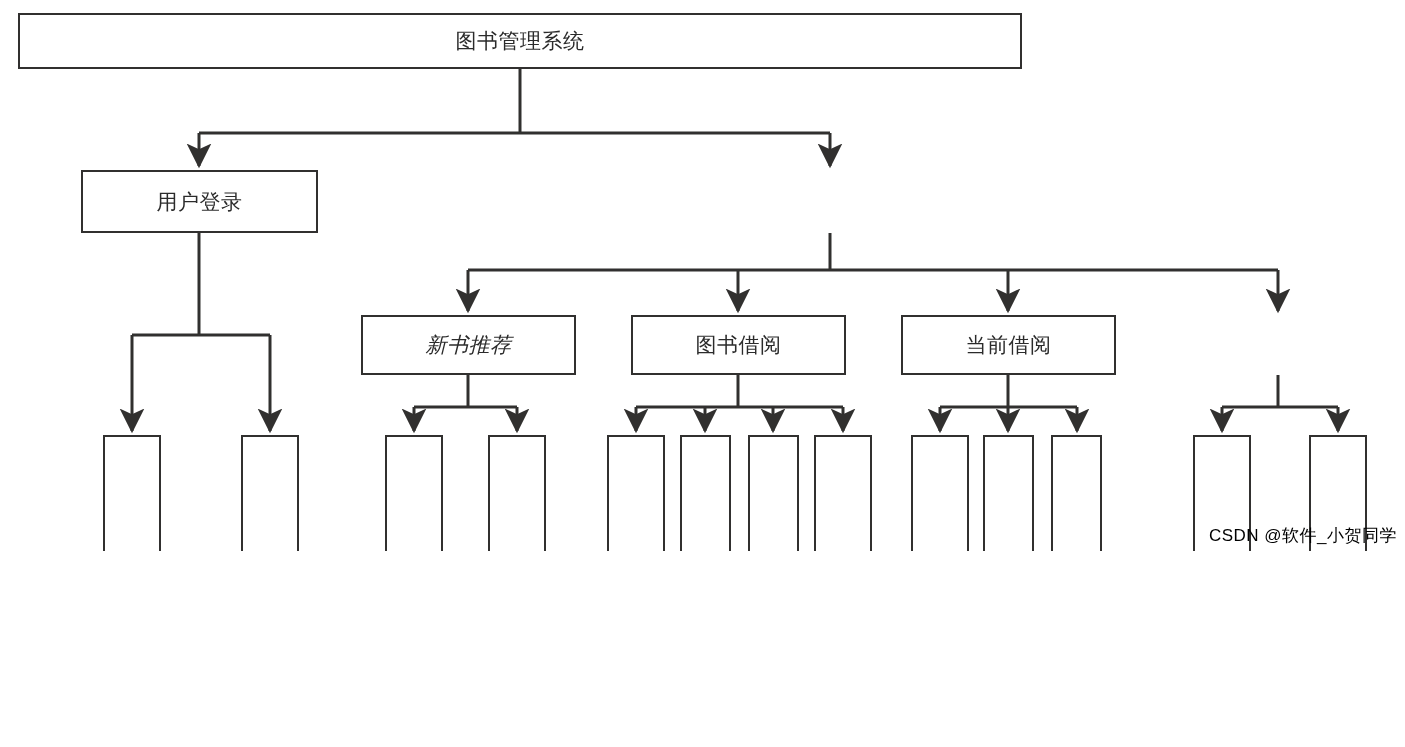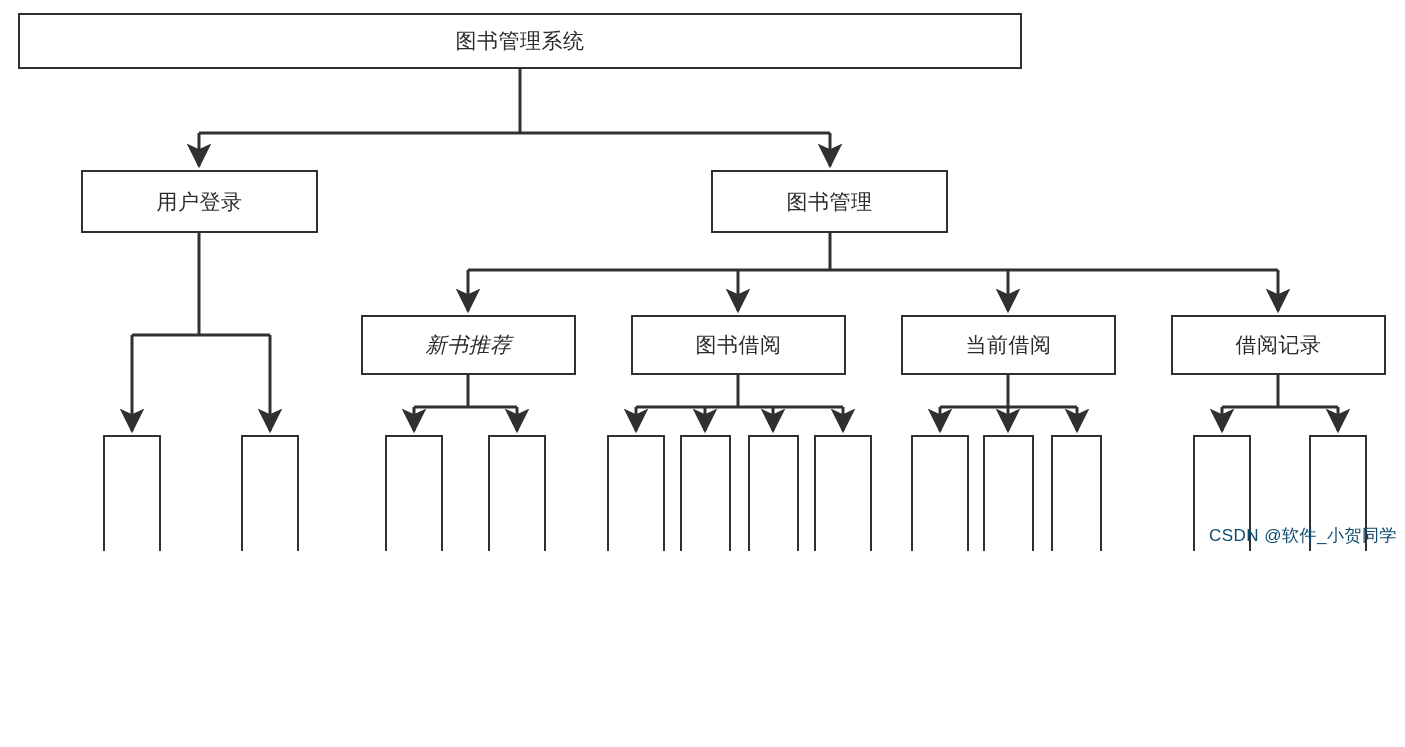--- a/index.html
+++ b/index.html
@@ -61,21 +61,21 @@
     padding-top: 0;
   }
   .label-v {
     display: block;
   }
   #watermark {
     position: absolute;
     right: 8px;
     bottom: 4px;
     font-size: 17px;
-    color: #0c4a6e;
+    color: #000000;
     white-space: nowrap;
     letter-spacing: 0.5px;
     margin-top: 48px;
   }
 </style>
 </head>
 <body>
 
 <div id="diagram-root">
 
@@ -131,39 +131,33 @@
   </svg>
 
   <div class="node node-h node-root" style="left:18px; top:13px; width:1004px; height:56px;">
     <span>图书管理系统</span>
   </div>
 
   <div class="node node-h" style="left:81px; top:170px; width:237px; height:63px;">
     <span>用户登录</span>
   </div>
 
-  <div class="node node-h" style="left:711px; top:170px; width:237px; height:63px;">
-    <span>图书管理</span>
-  </div>
 
   <div class="node node-h" style="left:361px; top:315px; width:215px; height:60px;font-style:italic;">
     <span>新书推荐</span>
   </div>
 
   <div class="node node-h" style="left:901px; top:315px; width:215px; height:60px;">
     <span>当前借阅</span>
   </div>
 
   <div class="node node-h" style="left:631px; top:315px; width:215px; height:60px;">
     <span>图书借阅</span>
   </div>
 
-  <div class="node node-h" style="left:1171px; top:315px; width:215px; height:60px;">
-    <span>借阅记录</span>
-  </div>
 
   <div class="node node-v vcenter" style="left:103px; top:435px; width:58px; height:305px;">
     <span class="label-v">用户登录</span>
   </div>
 
   <div class="node node-v vcenter" style="left:241px; top:435px; width:58px; height:305px;">
     <span class="label-v">注销登录</span>
   </div>
 
   <div class="node node-v vcenter" style="left:385px; top:435px; width:58px; height:305px;">

